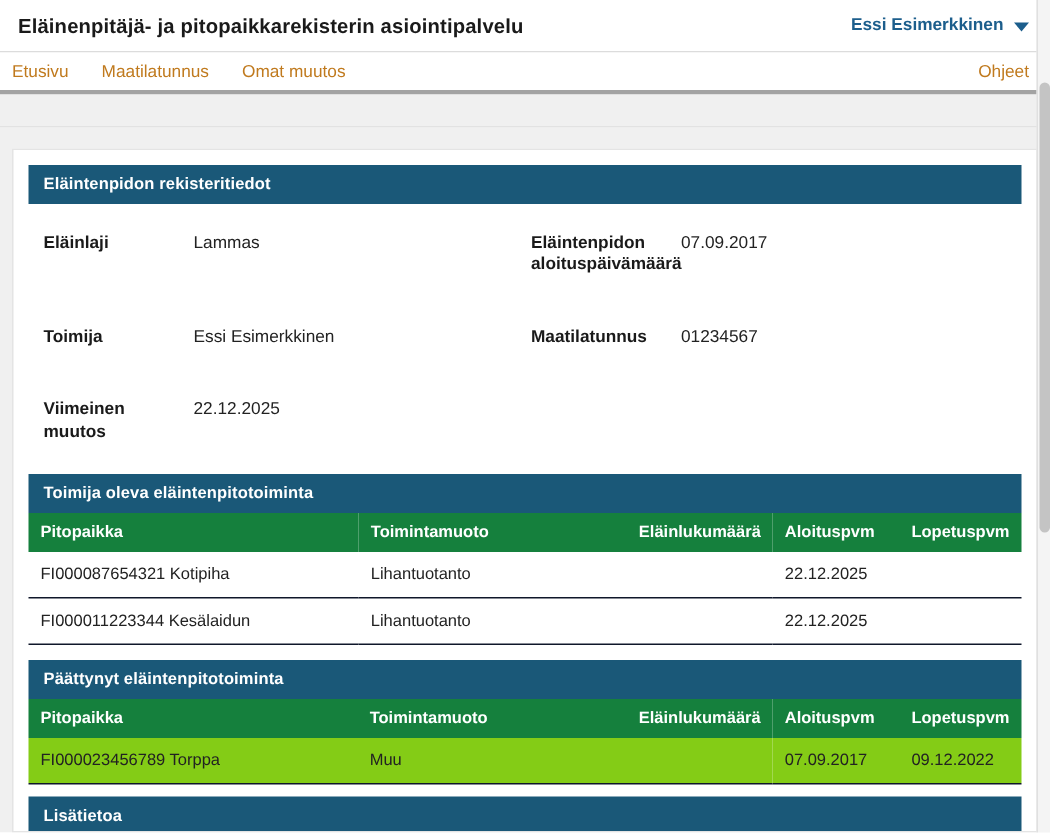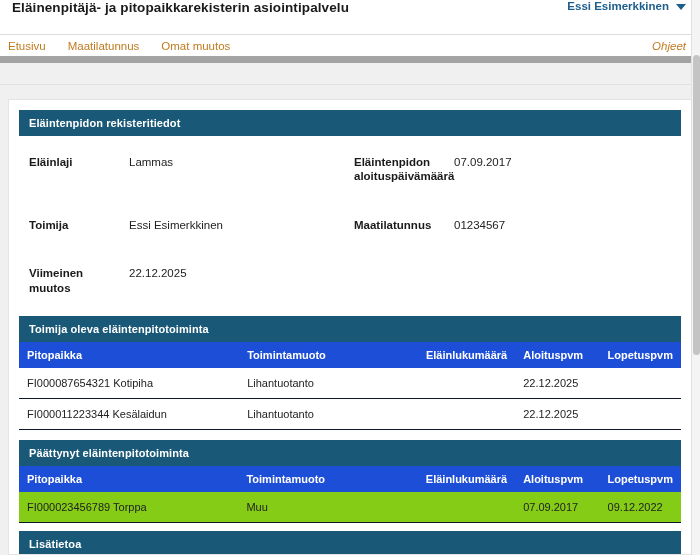--- a/index.html
+++ b/index.html
@@ -13,21 +13,21 @@
     overflow: hidden;
   }
   .page { width: 700px; height: 555px; position: relative; background: #ffffff; }
 
   
   .topbar {
     height: 35px;
     background: #ffffff;
     border-bottom: 1px solid #dcdcdc;
     display: flex;
-    align-items: flex-start;
+    align-items: center;
     justify-content: space-between;
     padding: 0 14px 0 12px;
   }
   .app-title {
     font-size: 13.5px;
     font-weight: bold;
     color: #1a1a1a;
     letter-spacing: 0.1px;
   }
   .user-area {
@@ -43,34 +43,34 @@
     border-left: 5px solid transparent;
     border-right: 5px solid transparent;
     border-top: 6px solid #1c5e8c;
     margin-top: 2px;
   }
 
   
   .navbar {
     height: 28px;
     background: #ffffff;
-    border-bottom: 7px solid #a3a3a3;
+    border-bottom: 3px solid #a3a3a3;
     display: flex;
     align-items: center;
     justify-content: space-between;
     padding: 0 14px 0 8px;
   }
   .nav-left { display: flex; align-items: center; gap: 22px; }
   .nav-link {
     color: #c07a1e;
     font-size: 11.5px;
     text-decoration: none;
     cursor: pointer;
   }
-  .nav-link.help { color: #c07a1e; font-style: italic; }
+  .nav-link.help { color: #c07a1e; }
 
   
   .band {
     height: 22px;
     background: #f0f0f0;
     border-bottom: 1px solid #e2e2e2;
   }
 
   
   .canvas {
@@ -119,21 +119,21 @@
     line-height: 1.25;
   }
 
   
   table.data {
     width: 100%;
     border-collapse: collapse;
     font-size: 11px;
   }
   table.data thead th {
-    background: #1d4ed8;
+    background: #15803d;
     color: #ffffff;
     text-align: left;
     font-weight: bold;
     padding: 7px 8px;
     font-size: 11px;
     white-space: nowrap;
   }
   table.data tbody td {
     padding: 9px 8px;
     border-bottom: 1px solid #0f172a;

